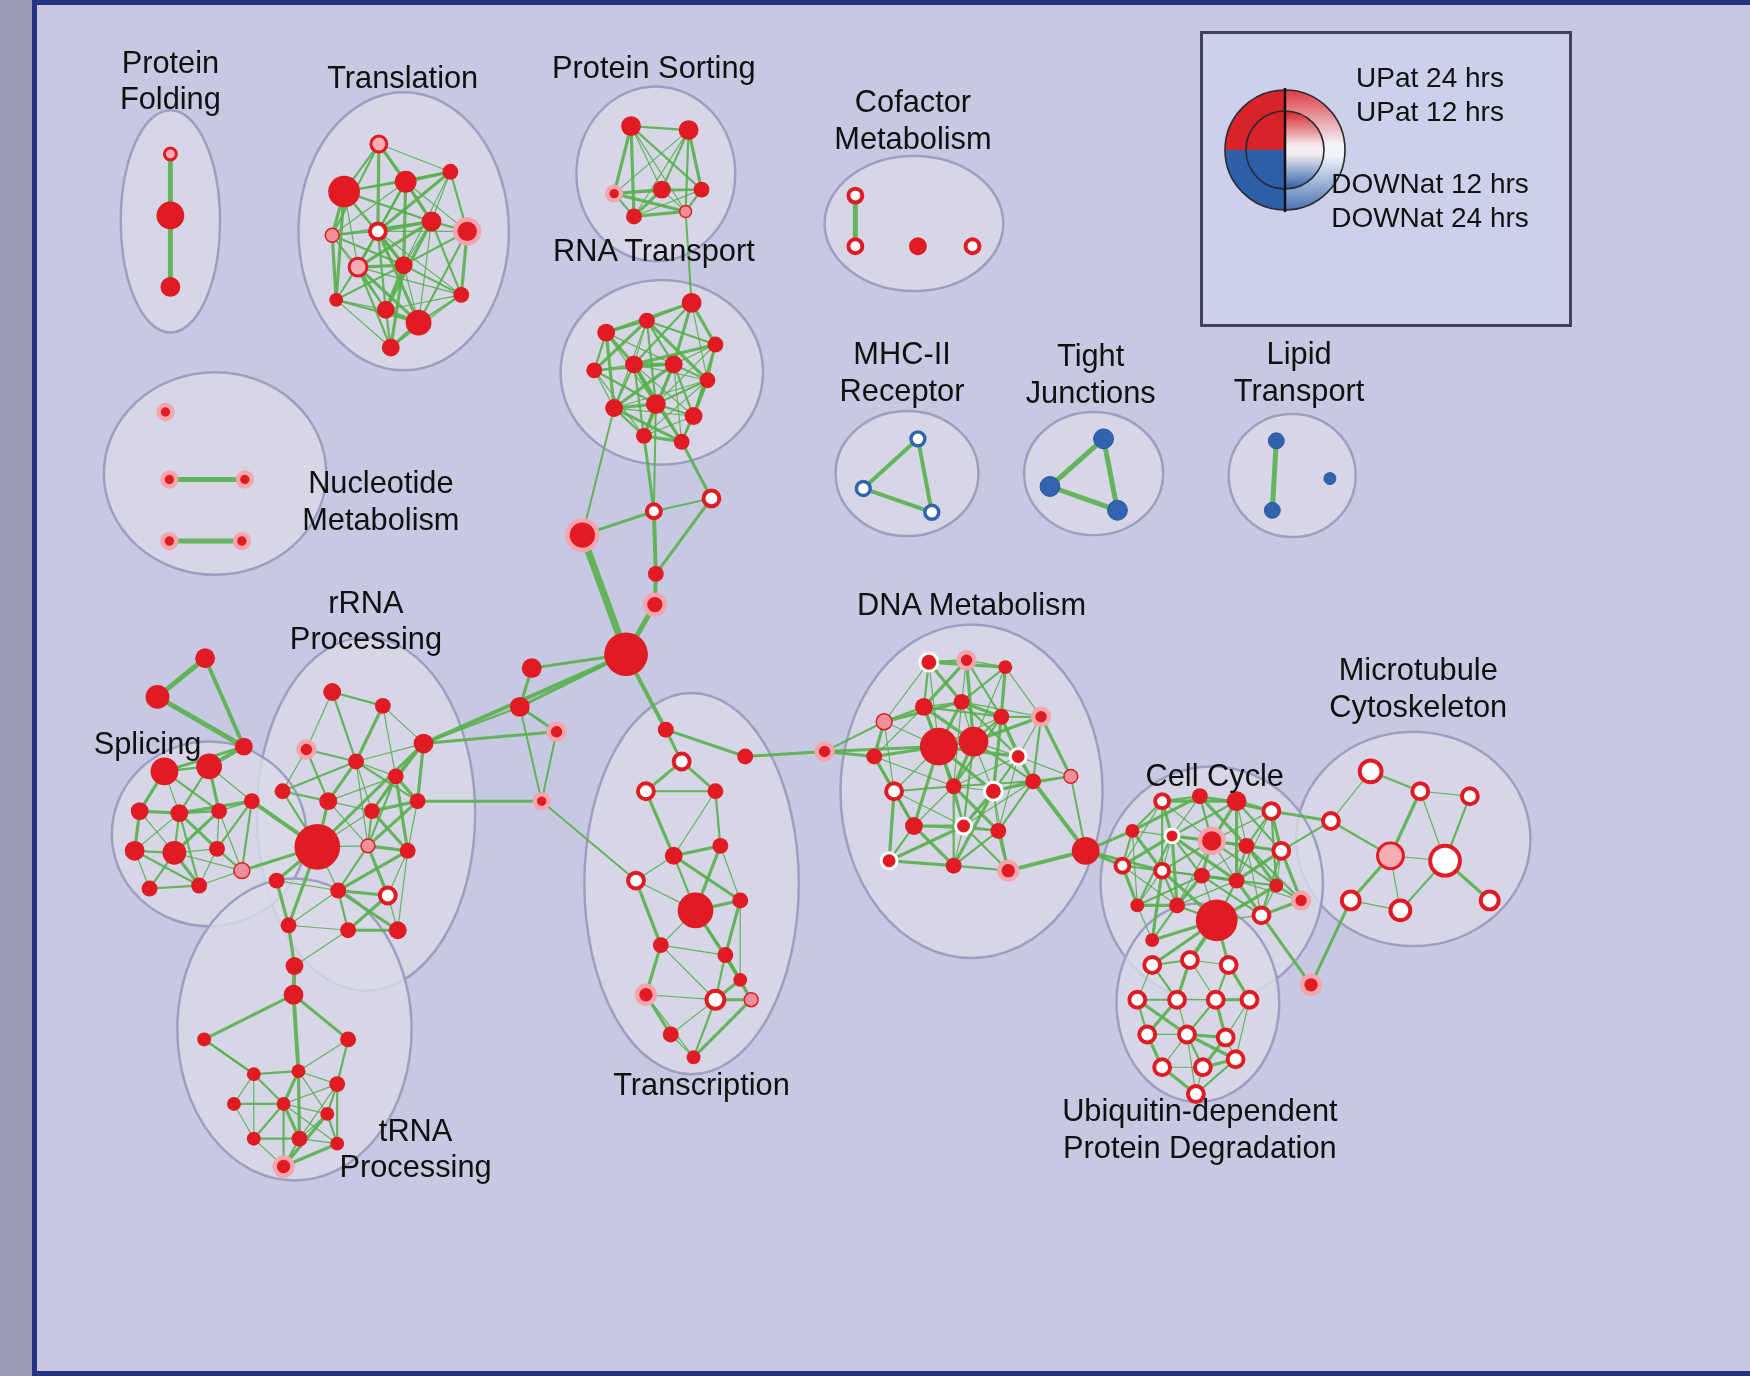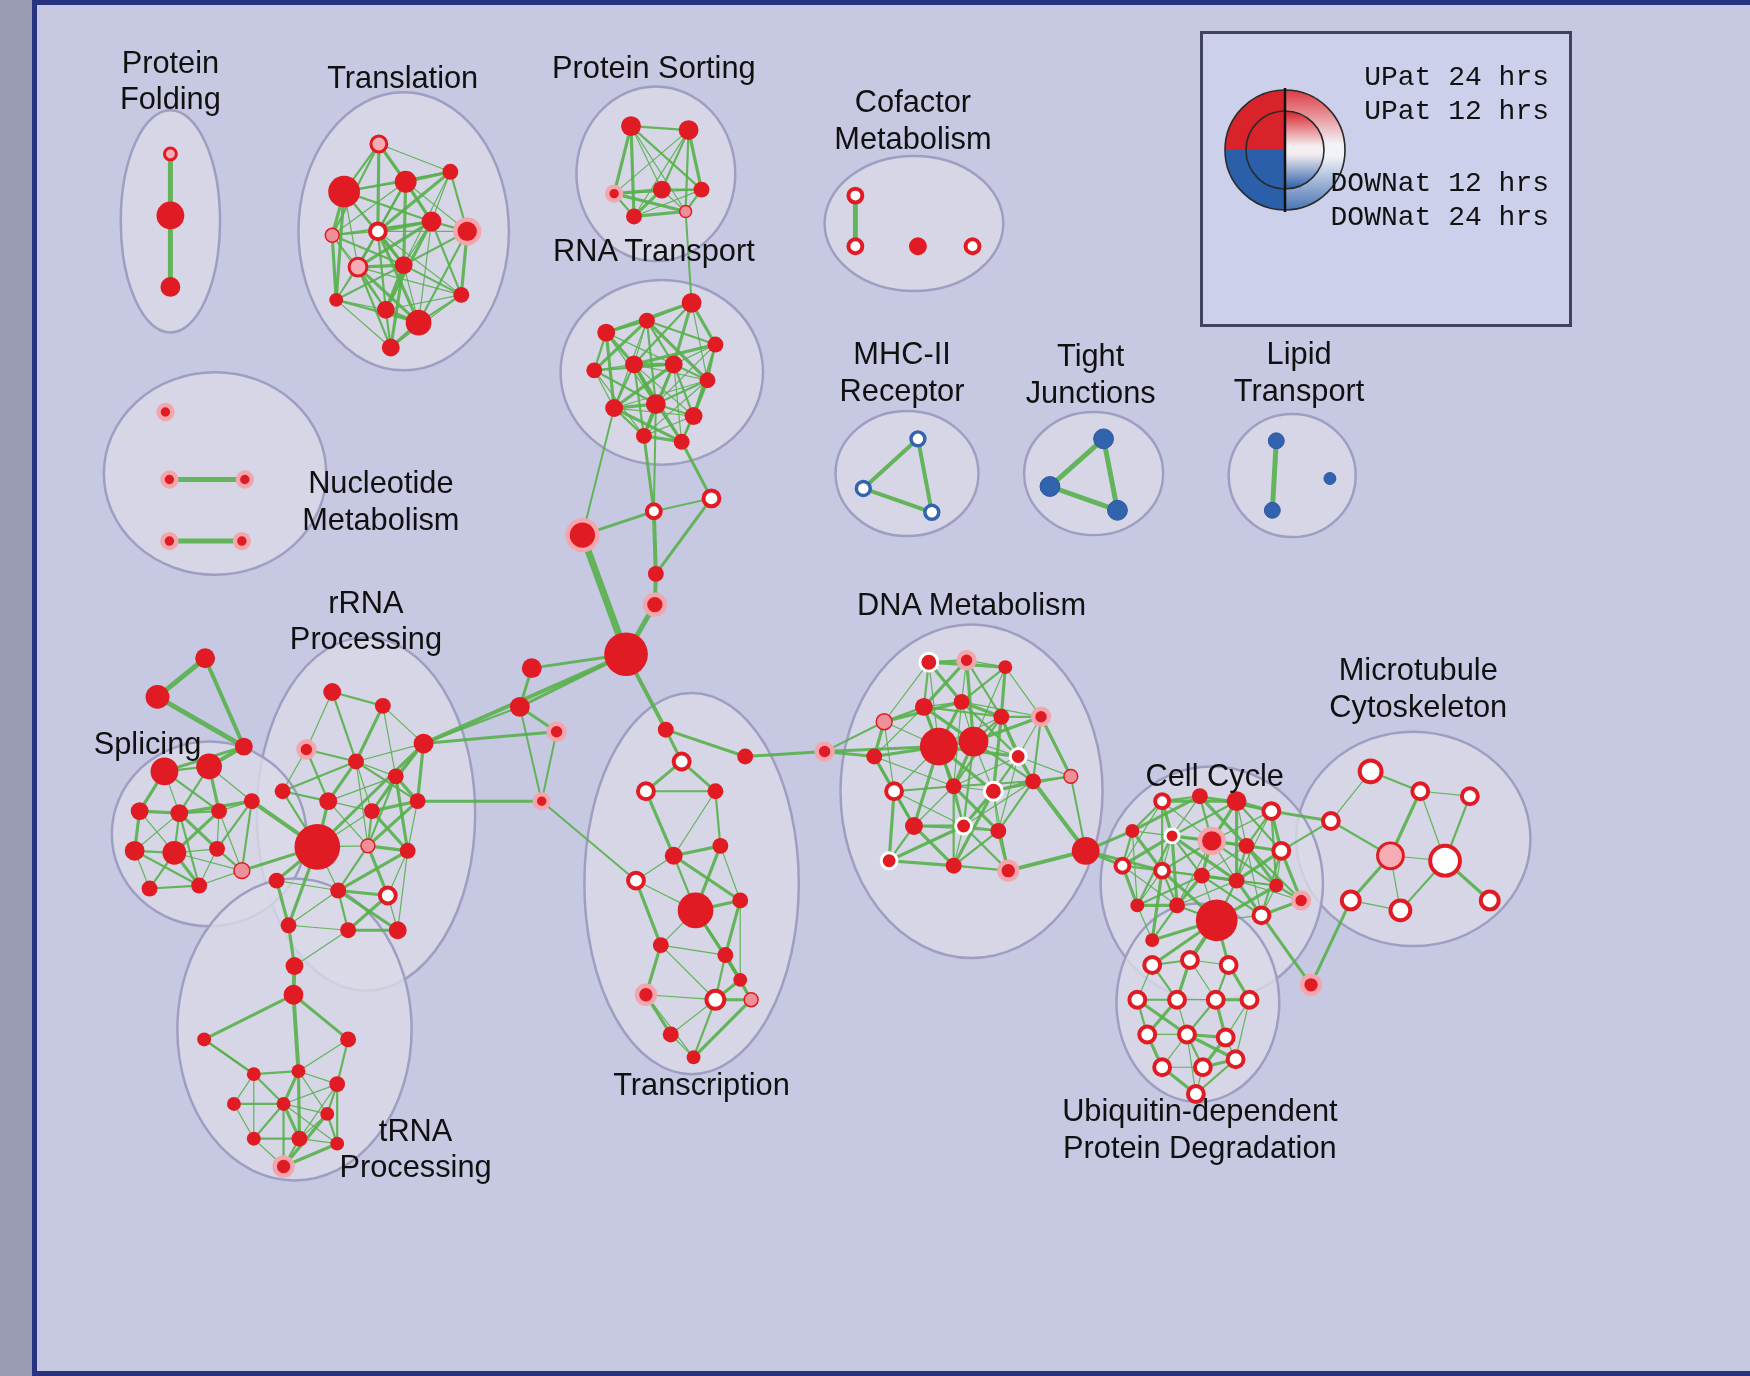--- a/index.html
+++ b/index.html
@@ -3,22 +3,22 @@
 <meta charset="utf-8">
 <style>
   html,body{margin:0;padding:0;background:#9a9bb5;}
   .fig{position:relative;width:1750px;height:1376px;background:#c7c8e2;
        border:5px solid #27337e;box-sizing:border-box;overflow:hidden;
        font-family:"Liberation Sans",sans-serif;margin-left:32px;}
   .fig svg.net{position:absolute;left:0;top:0;}
   .legend{position:absolute;left:1163px;top:26px;width:372px;height:296px;
           background:#cdd0ea;border:3px solid #42425e;box-sizing:border-box;}
   .licon{position:absolute;left:18px;top:24px;}
-  .lrow{position:absolute;left:108px;width:238px;display:flex;justify-content:flex-end;
-        font-size:28px;color:#111;font-family:Liberation Mono, monospace;}
+  .lrow{position:absolute;left:108px;width:238px;display:flex;justify-content:center;
+        font-size:28px;color:#111;}
   .lrow .lvl{font-weight:400;}
   .r1{top:28px;} .r2{top:62px;} .r3{top:134px;} .r4{top:168px;}
   .lnote{position:absolute;left:0;right:0;top:216px;text-align:center;
          font-size:28px;line-height:34px;color:#111;}
 </style>
 </head>
 <body>
 
 <div class="fig">
   <svg id="net-svg" class="net" width="1740" height="1366" viewBox="0 0 1750 1376">

